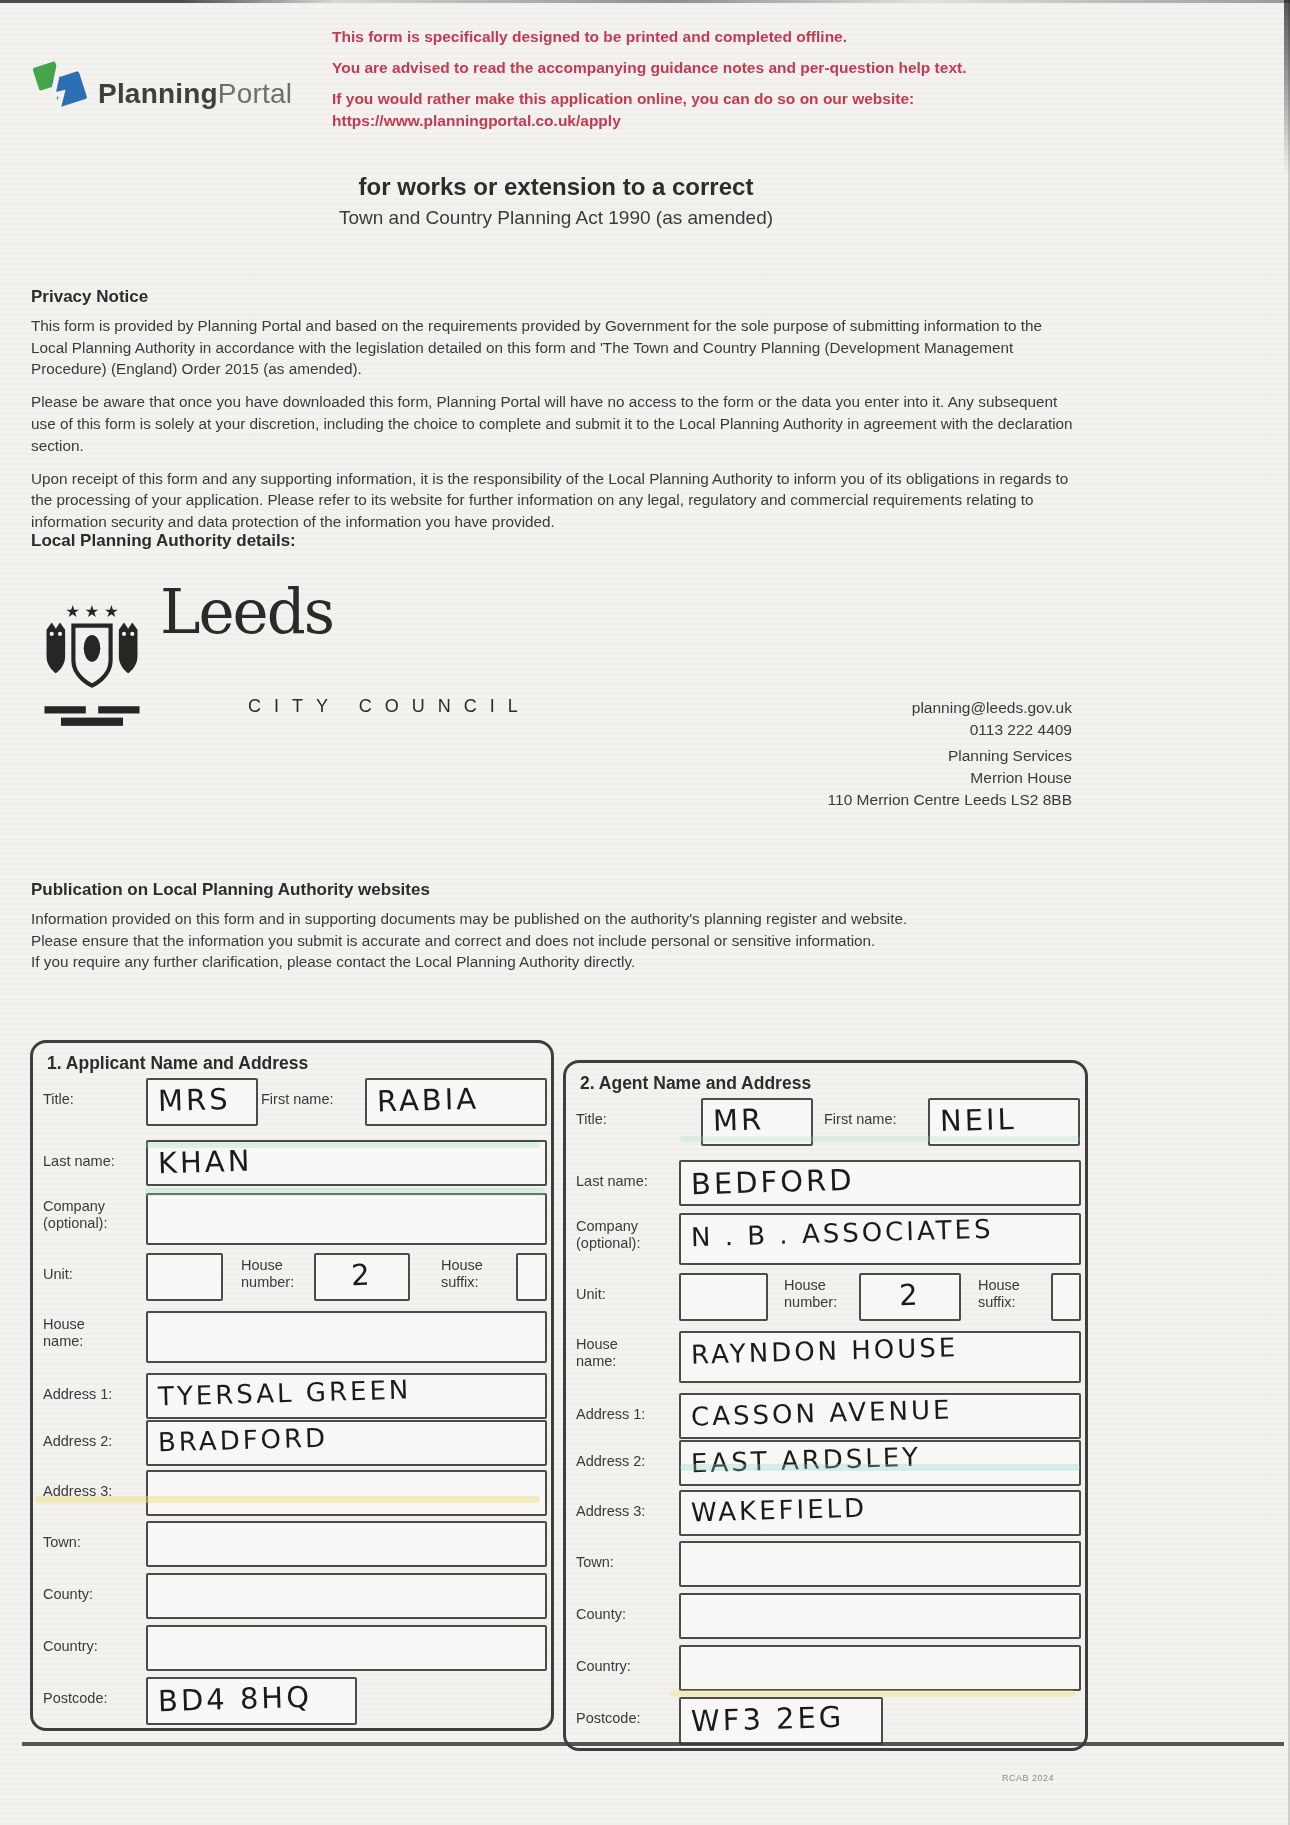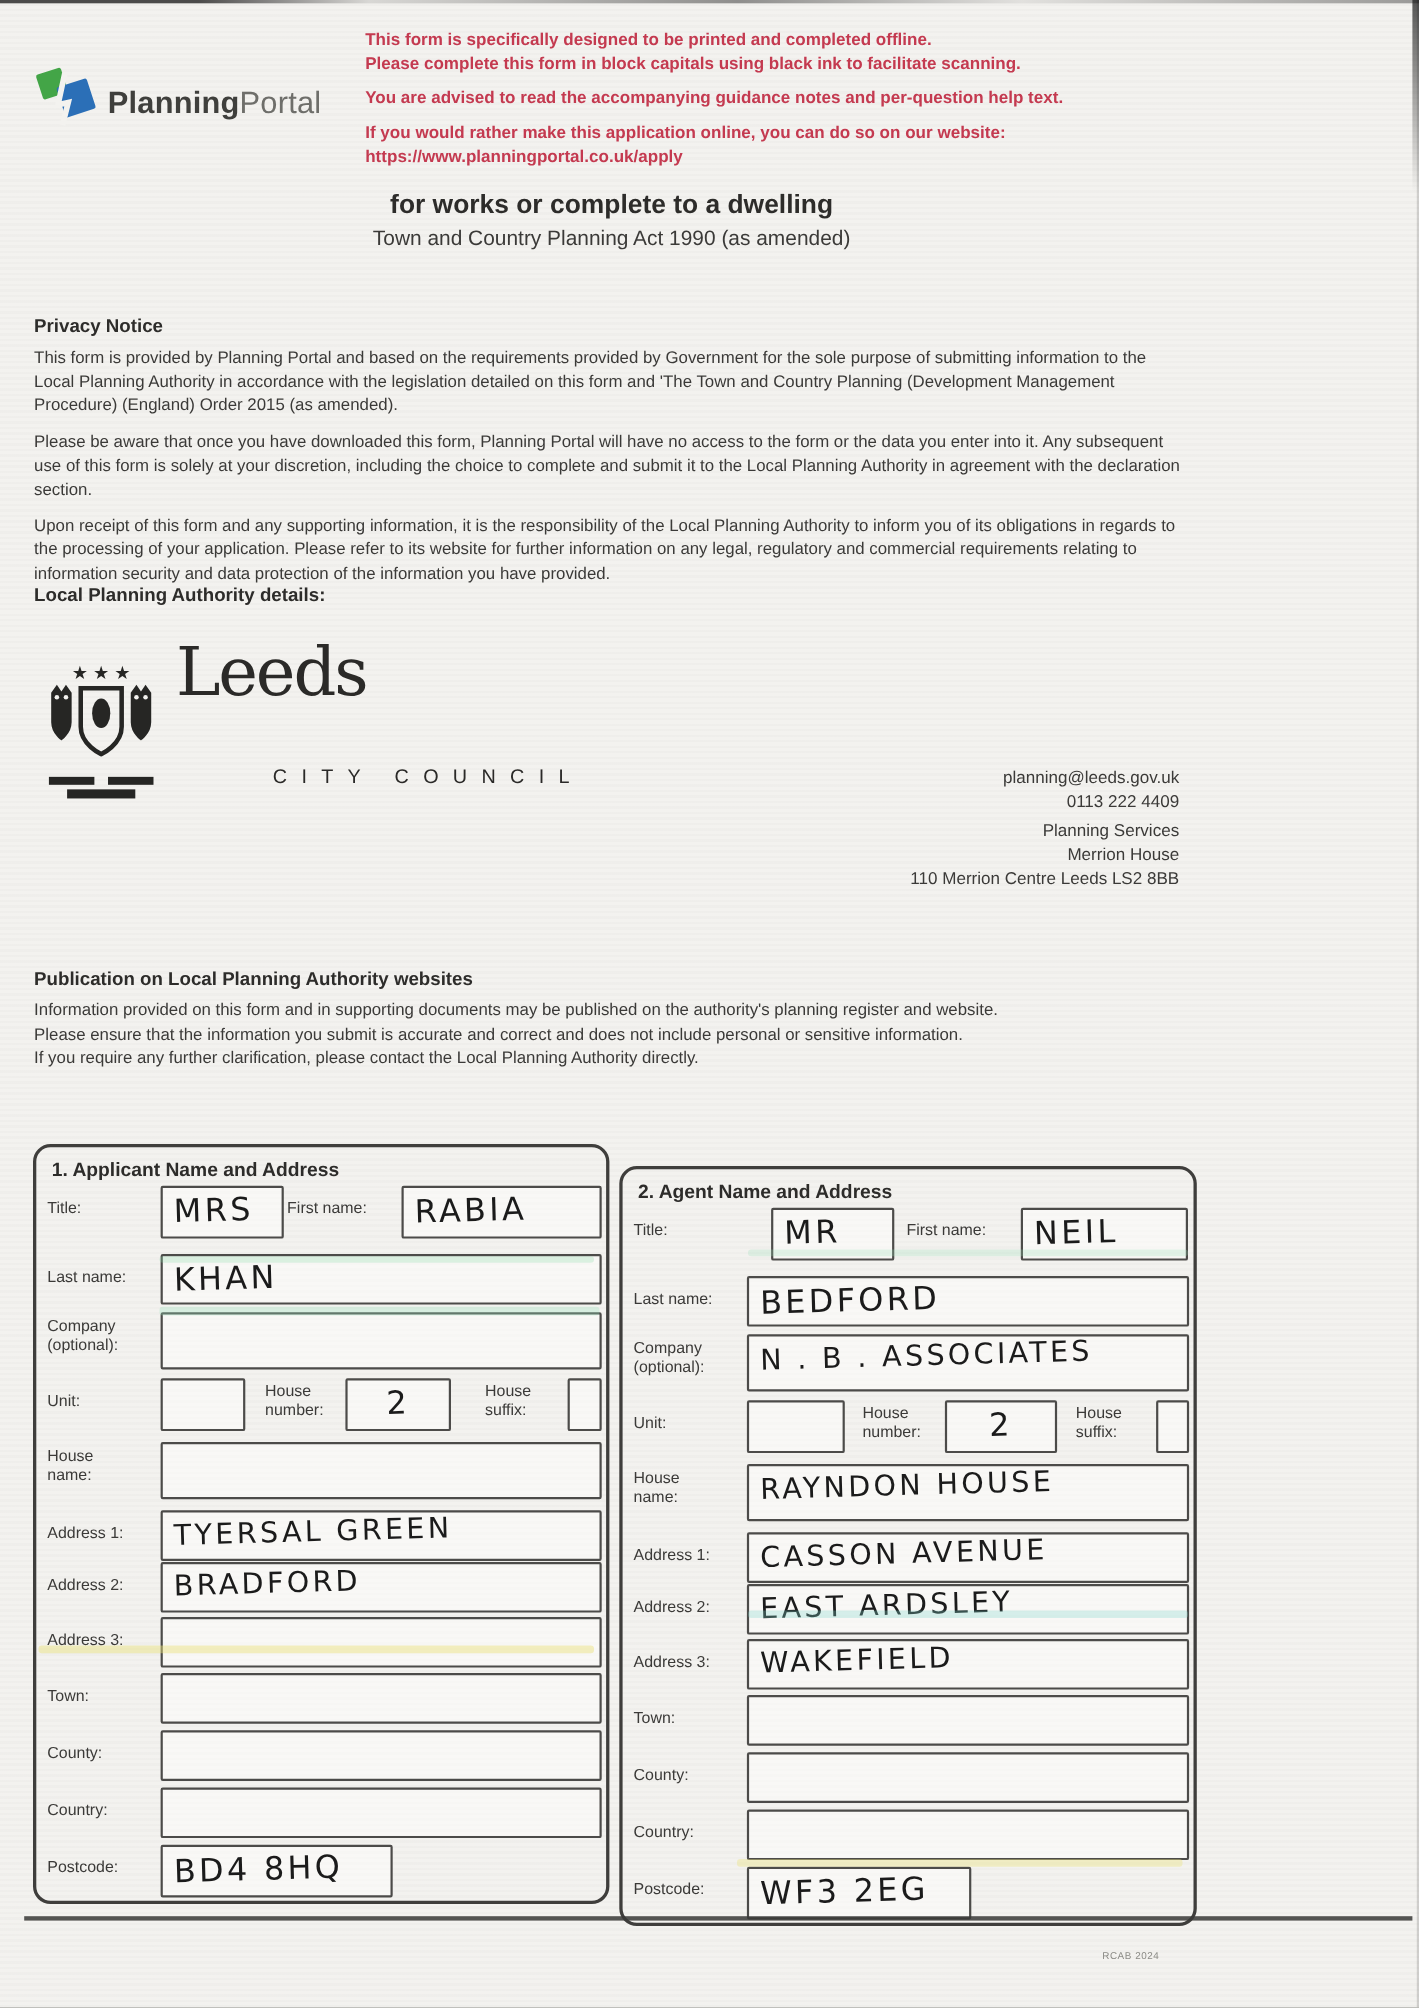--- a/index.html
+++ b/index.html
@@ -69,28 +69,27 @@
     <svg width="66" height="70" viewBox="0 0 64 68">
       <rect x="7" y="12" width="23" height="23" rx="2" transform="rotate(-18 18 23)" fill="#43a547"></rect>
       <rect x="26" y="22" width="28" height="28" rx="2" transform="rotate(-18 40 36)" fill="#2b6fb7"></rect>
       <path d="M30 14 L24 42 L33 40 L28 60" stroke="#f3f2ef" stroke-width="5" fill="none"></path>
     </svg>
     <div class="pp-word"><span class="b">Planning</span><span class="l">Portal</span></div>
   </div>
 
   <div class="red-notes">
     <p>This form is specifically designed to be printed and completed offline.</p>
-    <p>Please complete this form in block capitals using black ink to facilitate scanning.</p>
     <p class="gap">You are advised to read the accompanying guidance notes and per-question help text.</p>
     <p class="gap">If you would rather make this application online, you can do so on our website:</p>
     <p>https://www.planningportal.co.uk/apply</p>
   </div>
 
   <div class="doc-title">
-    <p class="t2">for works or complete to a dwelling</p>
+    <p class="t2">for works or extension to a correct</p>
     <p class="t3">Town and Country Planning Act 1990 (as amended)</p>
   </div>
 
   <div class="privacy body-text">
     <h3 class="sec-h">Privacy Notice</h3>
     <p>This form is provided by Planning Portal and based on the requirements provided by Government for the sole purpose of submitting information to the Local Planning Authority in accordance with the legislation detailed on this form and 'The Town and Country Planning (Development Management Procedure) (England) Order 2015 (as amended).</p>
     <p>Please be aware that once you have downloaded this form, Planning Portal will have no access to the form or the data you  enter into it. Any subsequent use of this form is solely at your discretion, including the choice to complete and submit it to the Local Planning Authority in agreement with the declaration section.</p>
     <p>Upon receipt of this form and any supporting  information, it is the responsibility of the Local Planning Authority to inform you of its obligations in regards to the processing of your application. Please refer to its website for further information on any legal, regulatory and commercial requirements relating to information security and data protection of the information you have provided.</p>
   </div>
 

